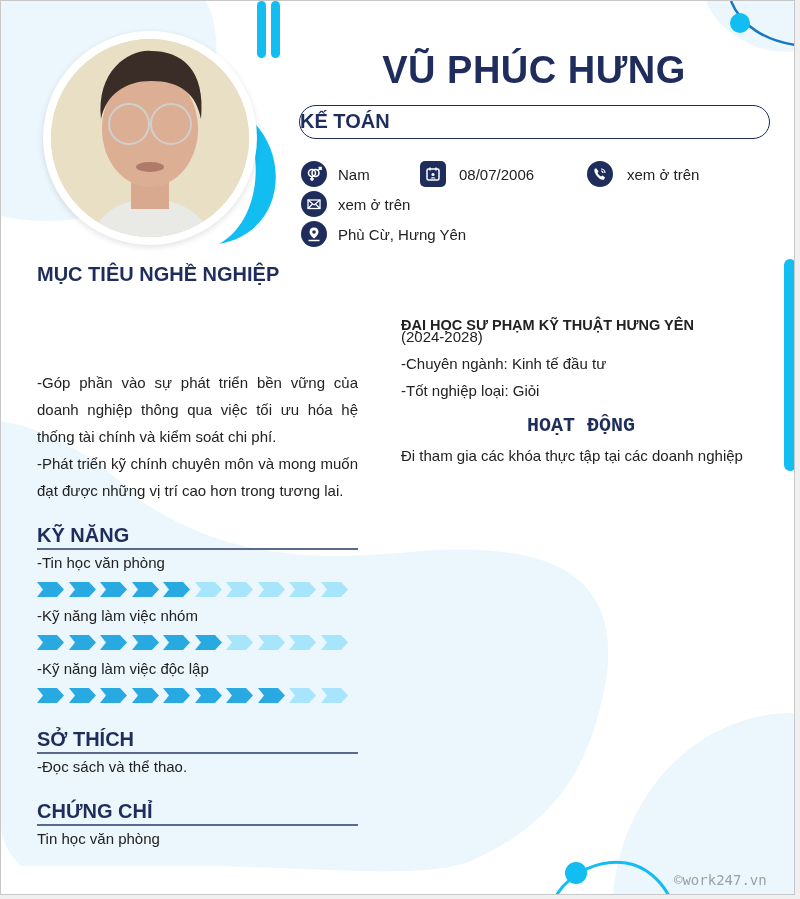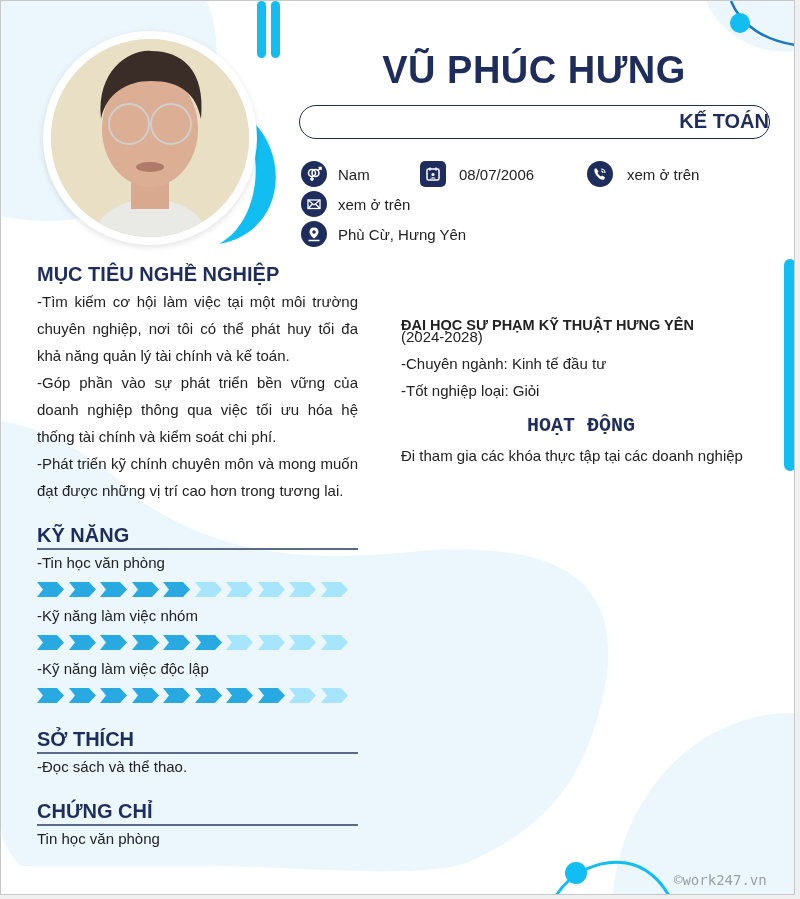--- a/index.html
+++ b/index.html
@@ -20,21 +20,21 @@
   .photo {
     position: absolute; left: 8px; top: 8px; width: 198px; height: 198px; border-radius: 50%;
     overflow: hidden; background: #e6dcc0;
   }
   .name {
     position: absolute; left: 300px; top: 48px; width: 466px; text-align: center;
     font-size: 38px; font-weight: bold; color: #1e2d5c; letter-spacing: 0.5px;
   }
   .title-box {
     position: absolute; left: 298px; top: 104px; width: 471px; height: 34px;
-    border: 1.5px solid #1e2d5c; border-radius: 17px; text-align: right;
+    border: 1.5px solid #1e2d5c; border-radius: 17px; text-align: left;
     line-height: 31px; font-size: 20px; font-weight: bold; color: #1e2d5c;
   }
   .info { position: absolute; display: flex; align-items: center; font-size: 15px; color: #222; }
   .icon-circle {
     width: 26px; height: 26px; border-radius: 50%; background: #1e2d5c;
     display: inline-flex; align-items: center; justify-content: center; margin-right: 11px; flex-shrink: 0;
   }
 
   
   .h-left { position: absolute; left: 36px; font-size: 20px; font-weight: bold; color: #1e2d5c; }
@@ -143,21 +143,20 @@
       <svg width="16" height="16" viewBox="0 0 16 16">
           <path d="M8,1.5 C5,1.5 3.5,3.5 3.5,6 C3.5,9 8,12.5 8,12.5 C8,12.5 12.5,9 12.5,6 C12.5,3.5 11,1.5 8,1.5 Z" fill="#fff"></path>
           <circle cx="8" cy="6" r="1.8" fill="#1e2d5c"></circle>
           <path d="M2.5,14.5 H13.5" stroke="#fff" stroke-width="1.5"></path>
         </svg>
     </span>
     <span>Phù Cừ, Hưng Yên</span>
   </div>
 
   <div class="h-left" style="top:262px;">MỤC TIÊU NGHỀ NGHIỆP</div>
-  <div class="para" style="top:287px;">-Tìm kiếm cơ hội làm việc tại một môi trường chuyên nghiệp, nơi tôi có thể phát huy tối đa khả năng quản lý tài chính và kế toán.</div>
   <div class="para" style="top:368px;">-Góp phần vào sự phát triển bền vững của doanh nghiệp thông qua việc tối ưu hóa hệ thống tài chính và kiểm soát chi phí.</div>
   <div class="para" style="top:449px;">-Phát triển kỹ chính chuyên môn và mong muốn đạt được những vị trí cao hơn trong tương lai.</div>
 
   <div class="h-left" style="top:523px;">KỸ NĂNG</div>
   <div class="rule" style="top:547px;"></div>
 
   <div class="line" style="top:553px;">-Tin học văn phòng</div>
   <div class="chev-row" style="top:581px;">
       <span class="chev"><svg width="31.5" height="15" viewBox="0 0 31.5 15">
           <path d="M0,0 H20 L27,7.5 L20,15 H0 L6,7.5 Z" fill="#29a9e1"></path>

